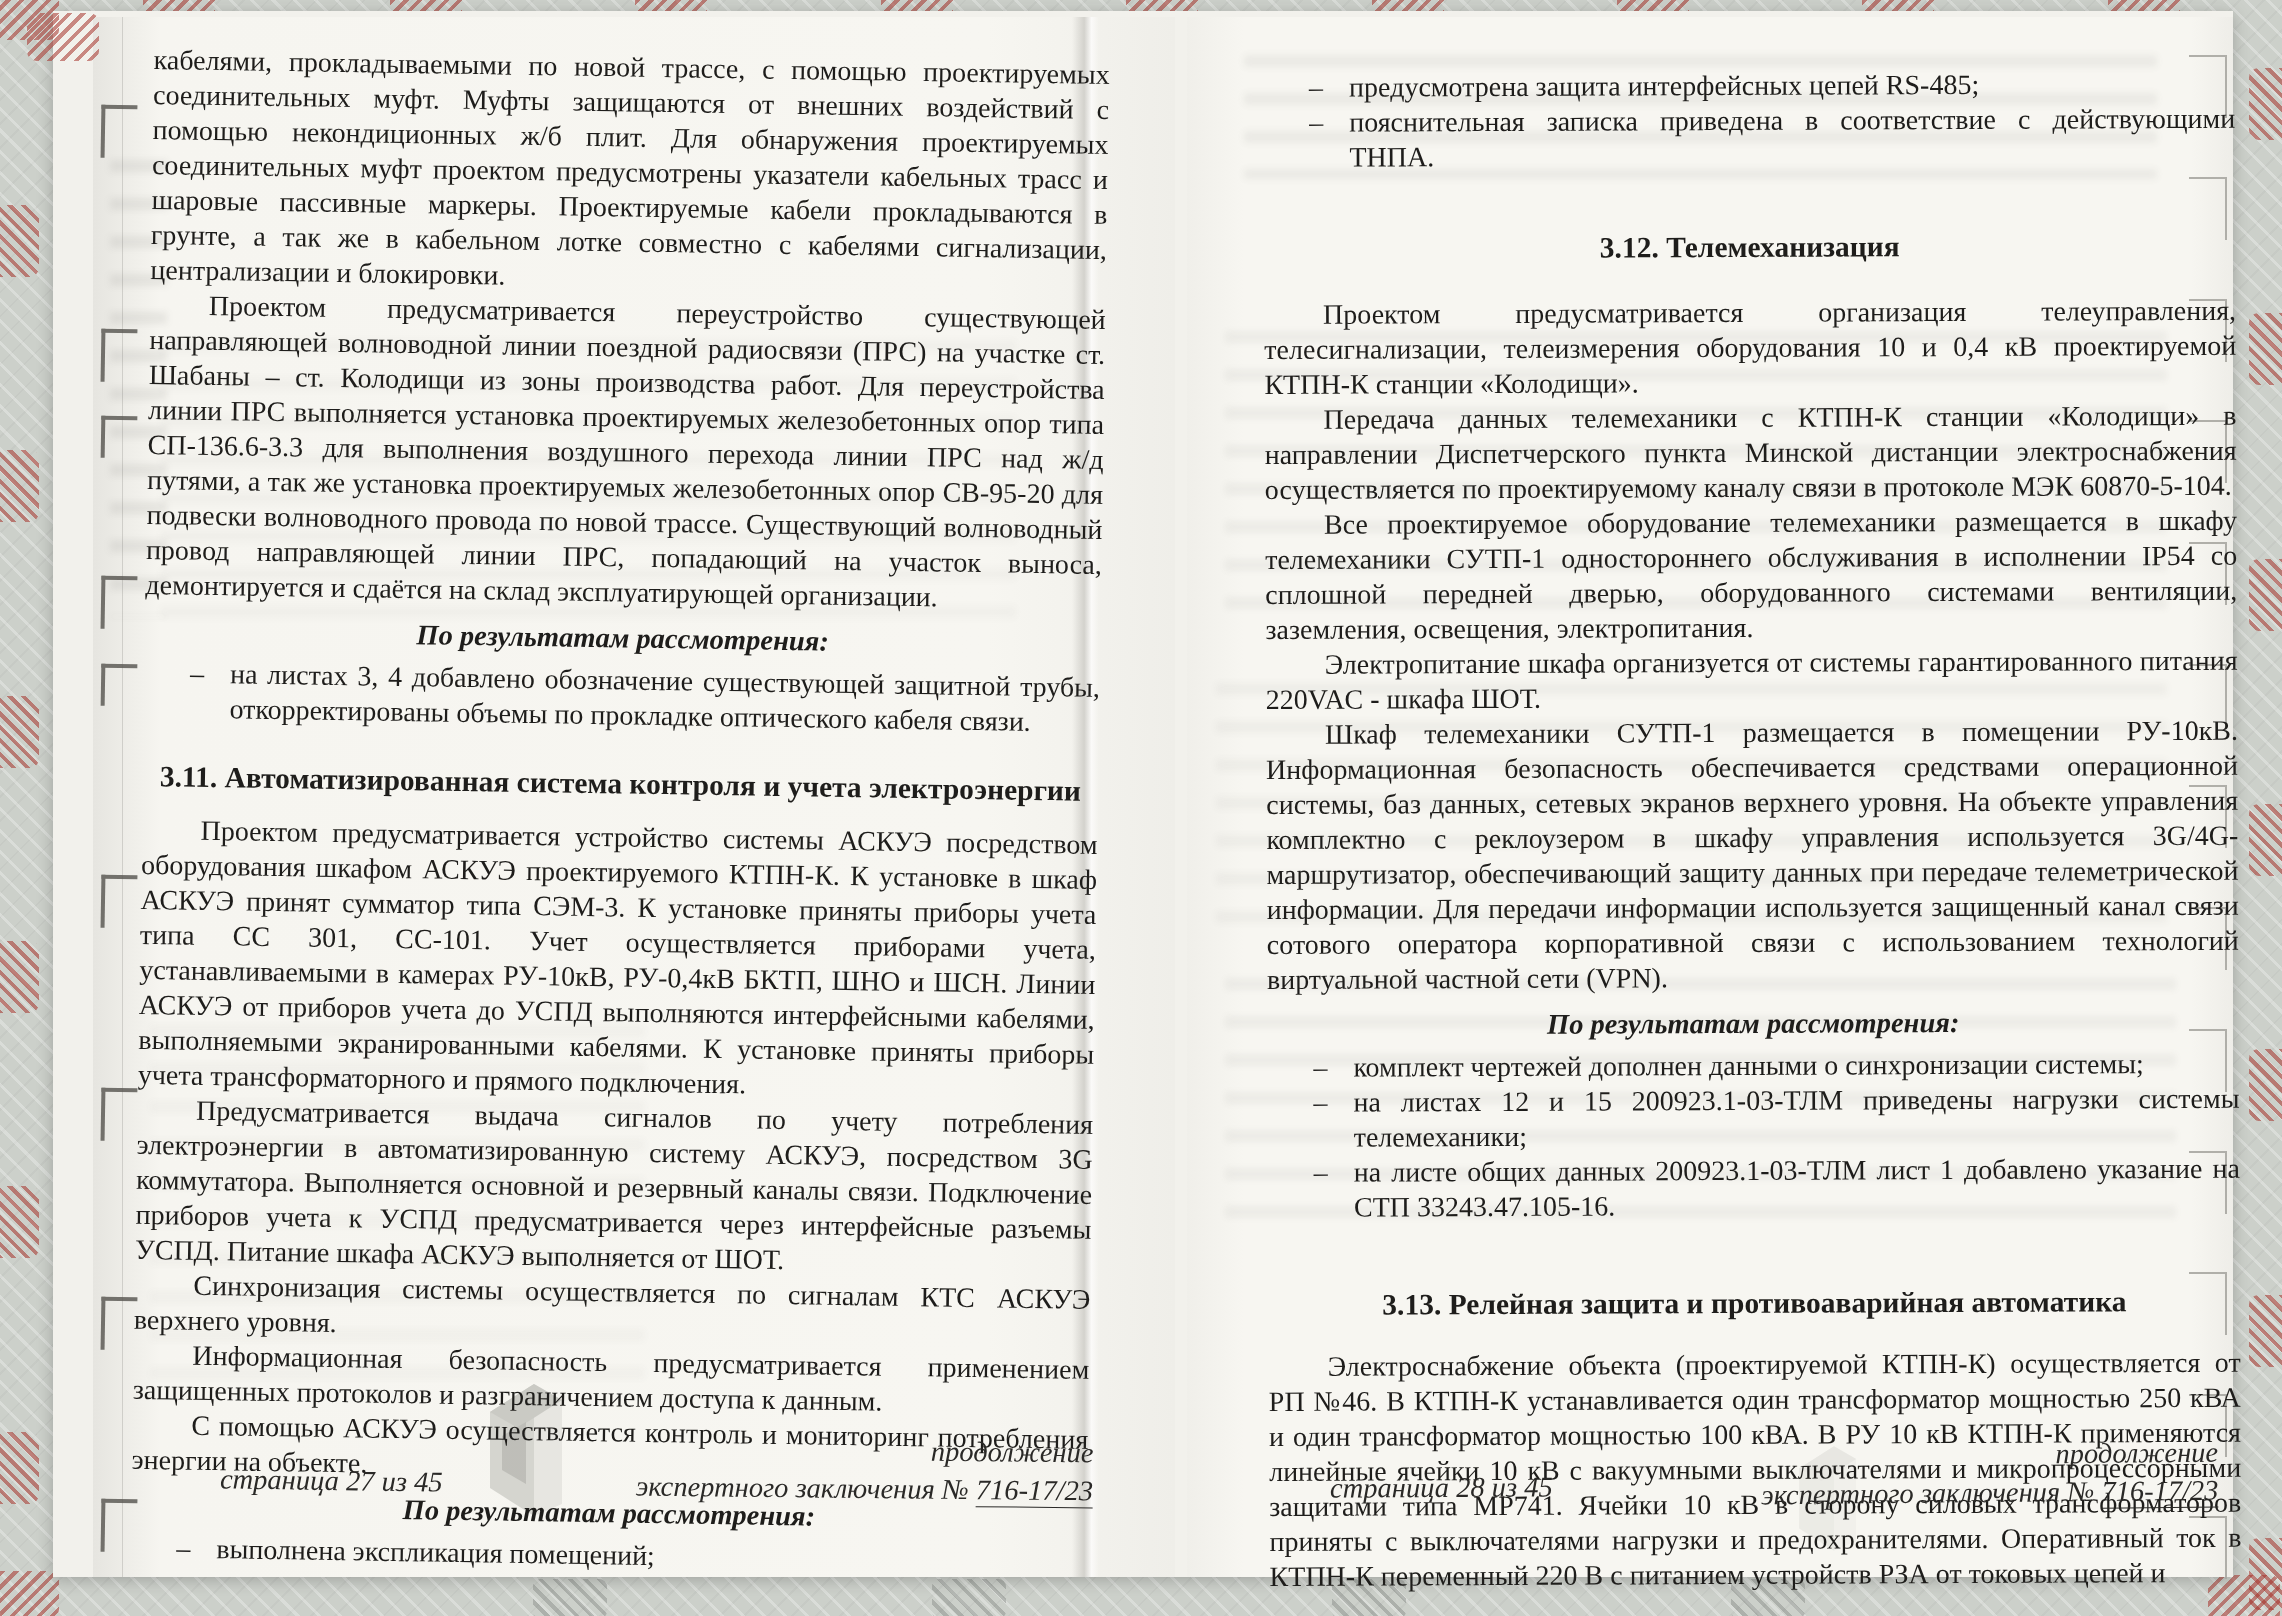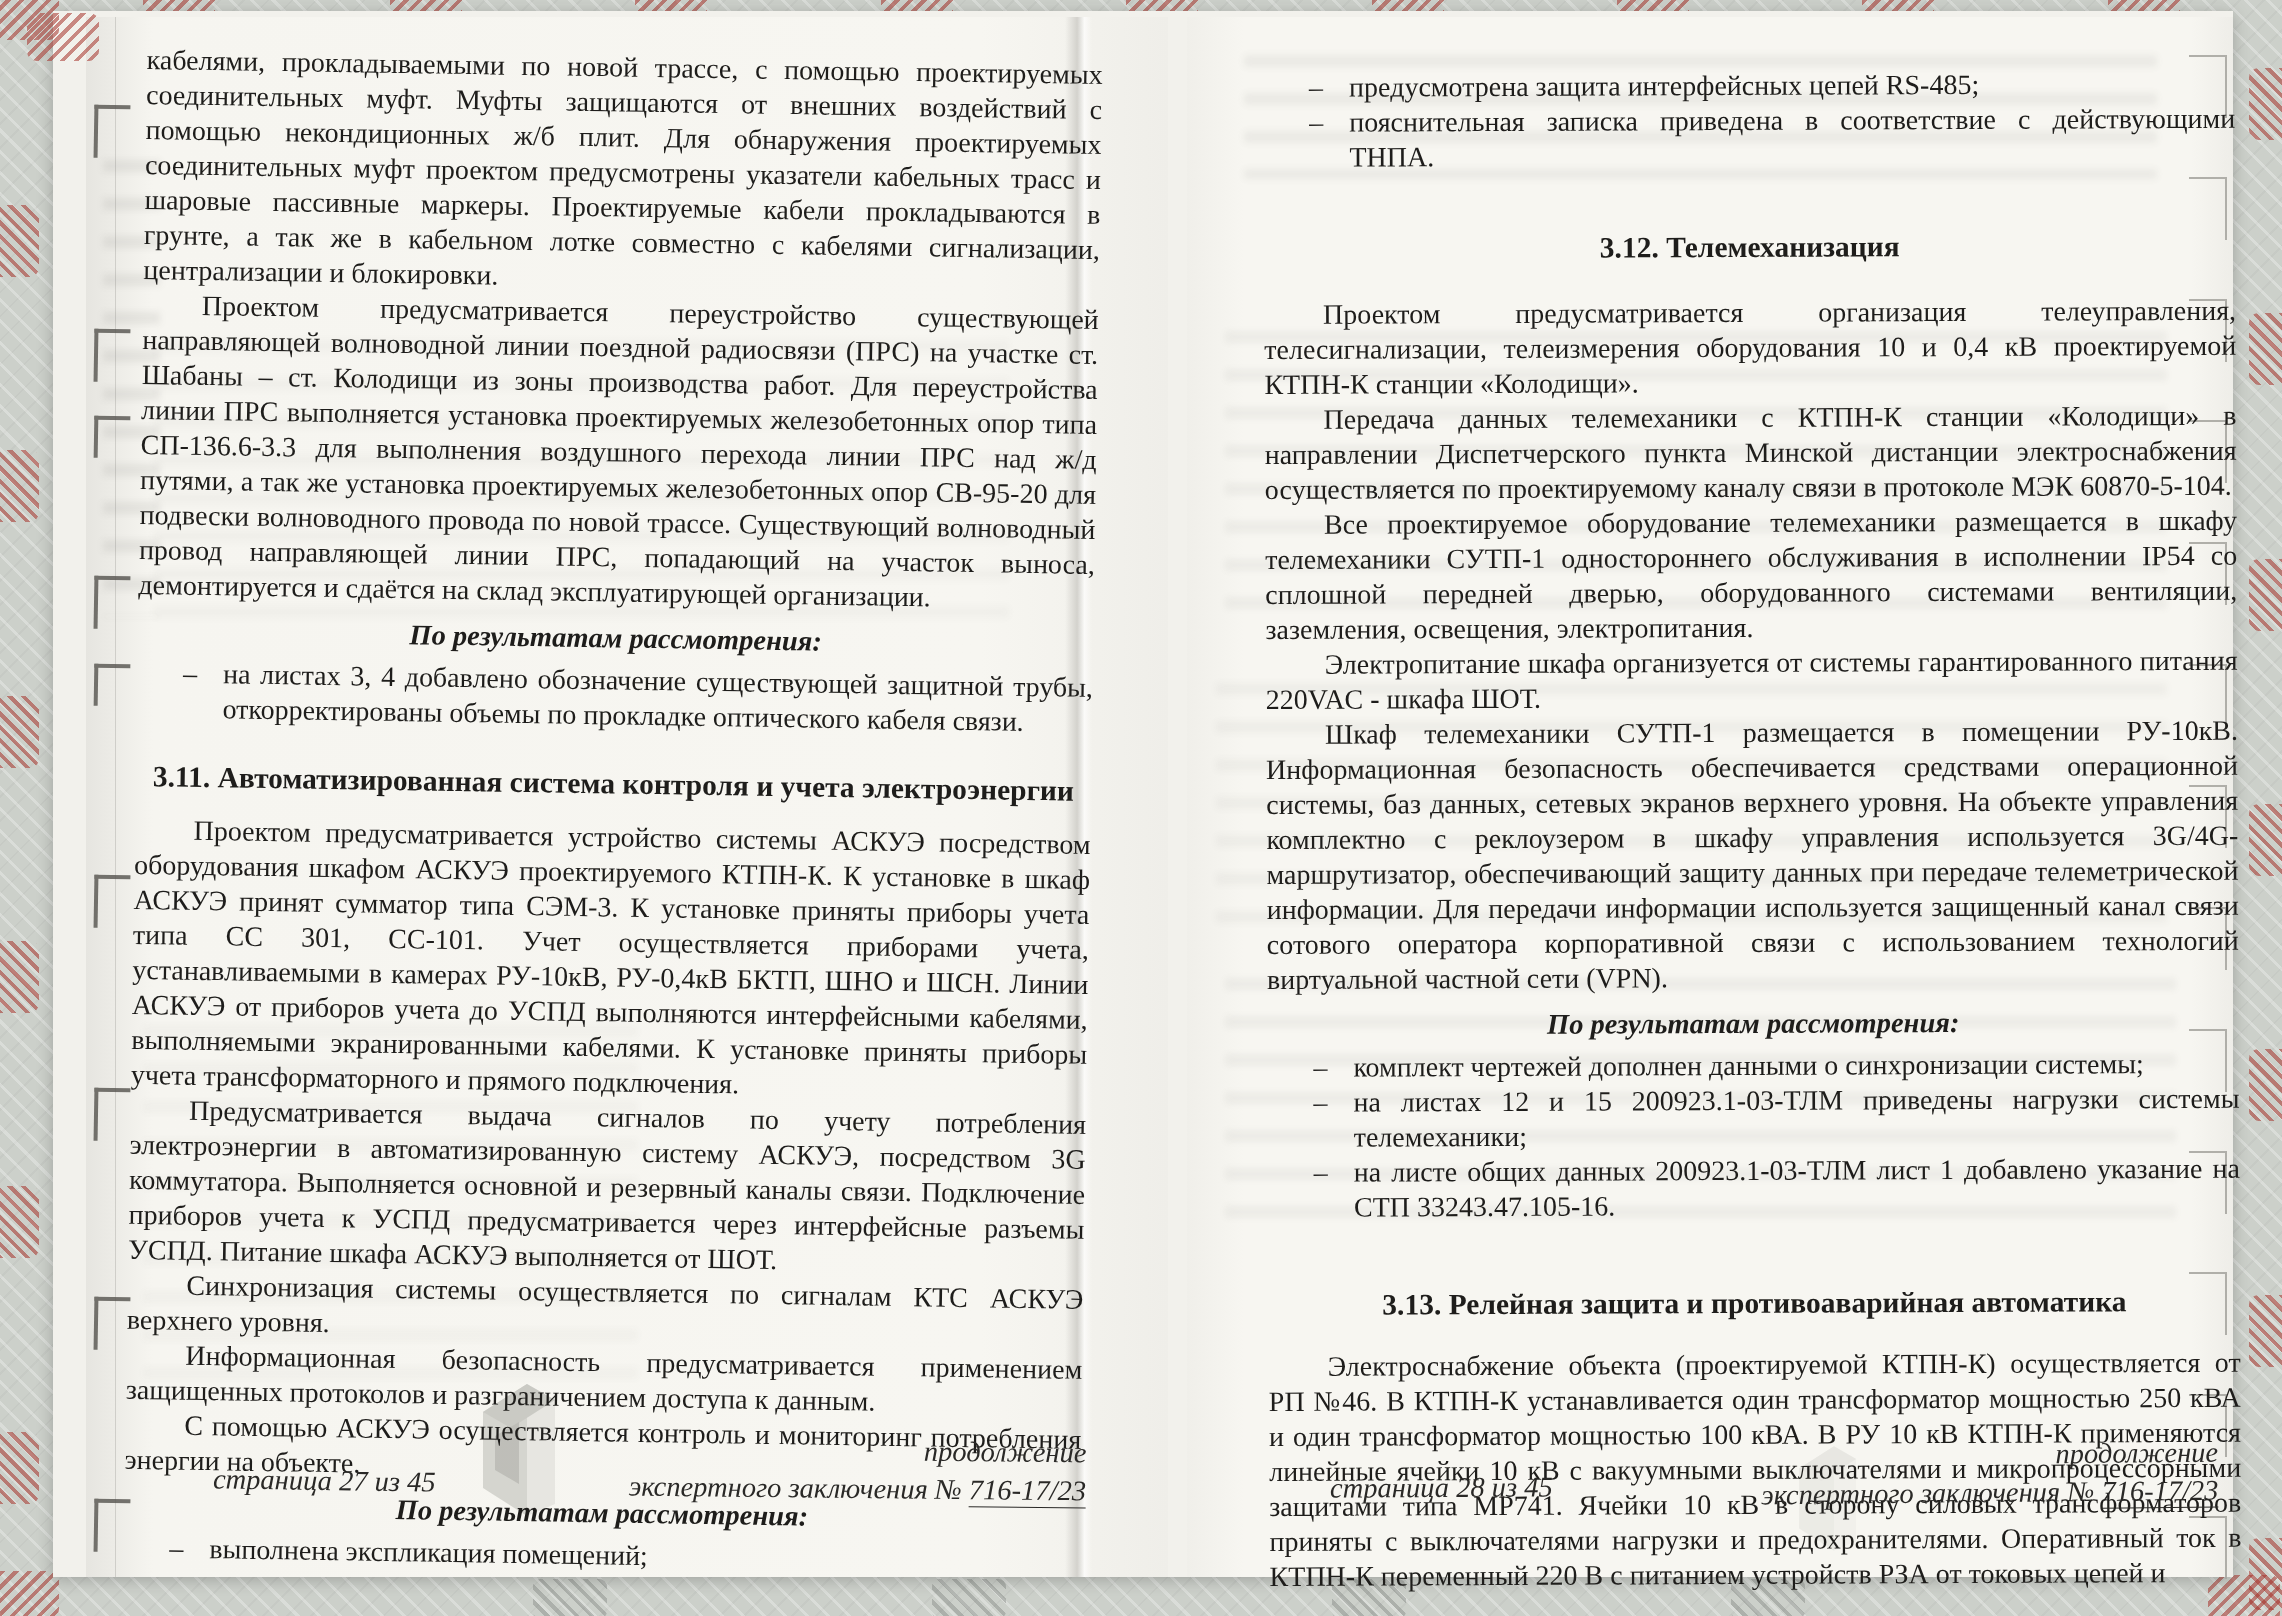--- a/index.html
+++ b/index.html
@@ -11,21 +11,21 @@
       background:repeating-linear-gradient(135deg,rgba(166,50,42,.55) 0 3.8px,rgba(0,0,0,0) 3.8px 9.5px);}
   .gm.v{transform:rotate(90deg);}
   .gm.top5{z-index:5;}
   .gmb{position:absolute;width:74px;height:40px;z-index:1;border-radius:7.6px;
       background:repeating-linear-gradient(45deg,rgba(120,124,120,.38) 0 3.8px,rgba(0,0,0,0) 3.8px 10.5px);}
   
   .surface{position:absolute;left:53px;top:11.4px;width:2180px;height:1566px;background:#f2f1ec;z-index:2;
       box-shadow:0 2.9px 15px rgba(40,40,40,.28);}
   
   .page{position:absolute;z-index:3;}
-  .page.left{left:86px;top:17px;width:1082px;height:1560px;
+  .page.left{left:93px;top:17px;width:1082px;height:1560px;
       background:linear-gradient(90deg,#e6e5e0 0,#f6f5f0 67px,#f7f6f1 894px,#efeee9 100%);}
   .page.right{left:1187px;top:17px;width:1046px;height:1560px;
       background:linear-gradient(90deg,#f0efea 0,#f7f6f1 57px,#f7f6f1 96%,#eeede8 100%);}
   .seam{position:absolute;right:76px;top:0;width:27px;height:100%;z-index:1;
       background:linear-gradient(90deg,rgba(0,0,0,0),rgba(138,136,130,.30) 45%,rgba(255,255,255,.65) 72%,rgba(0,0,0,0));}
   .edgeline{position:absolute;left:28.5px;top:0;width:1.9px;height:100%;background:rgba(118,116,110,.25);}
   
   .bmark{position:absolute;left:7.6px;width:32px;height:49px;opacity:.8;transform:rotate(1deg);
       border-top:4.8px solid #55534e;border-left:4.8px solid #55534e;}
   .rmark{position:absolute;right:5.7px;width:36px;height:61px;opacity:.9;

